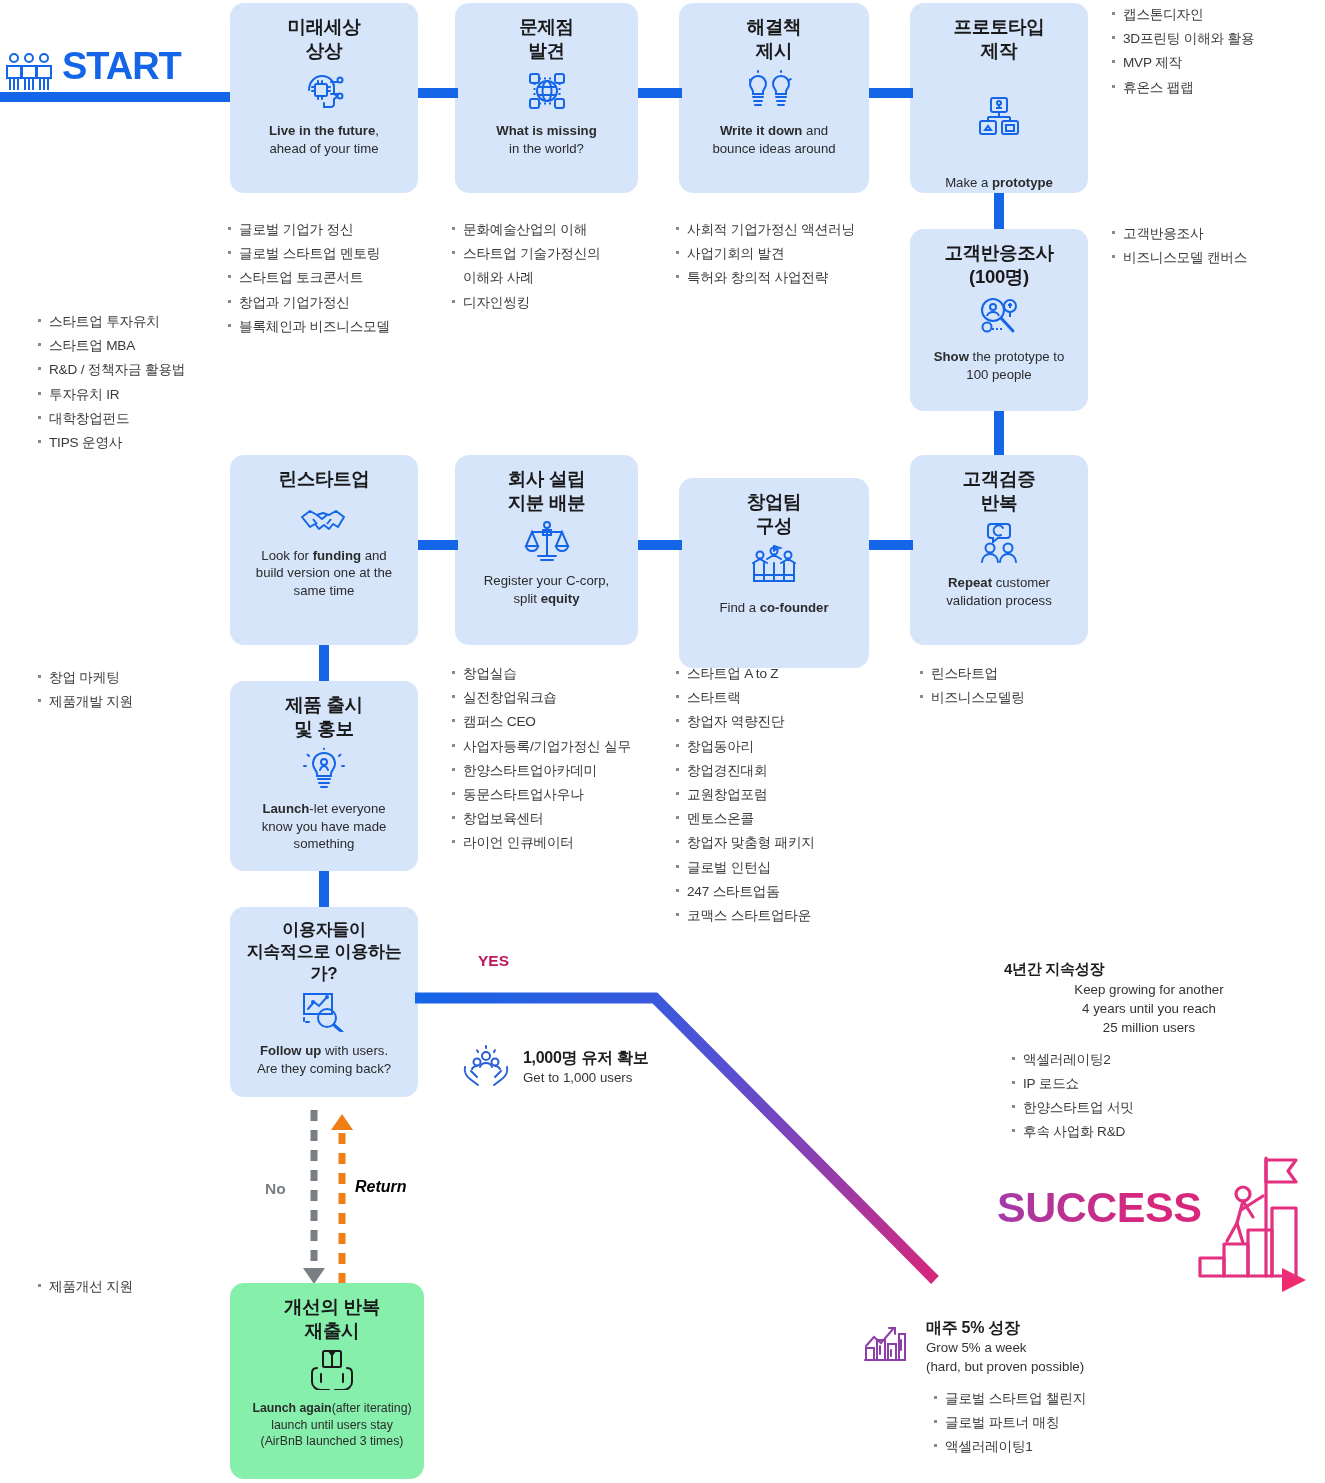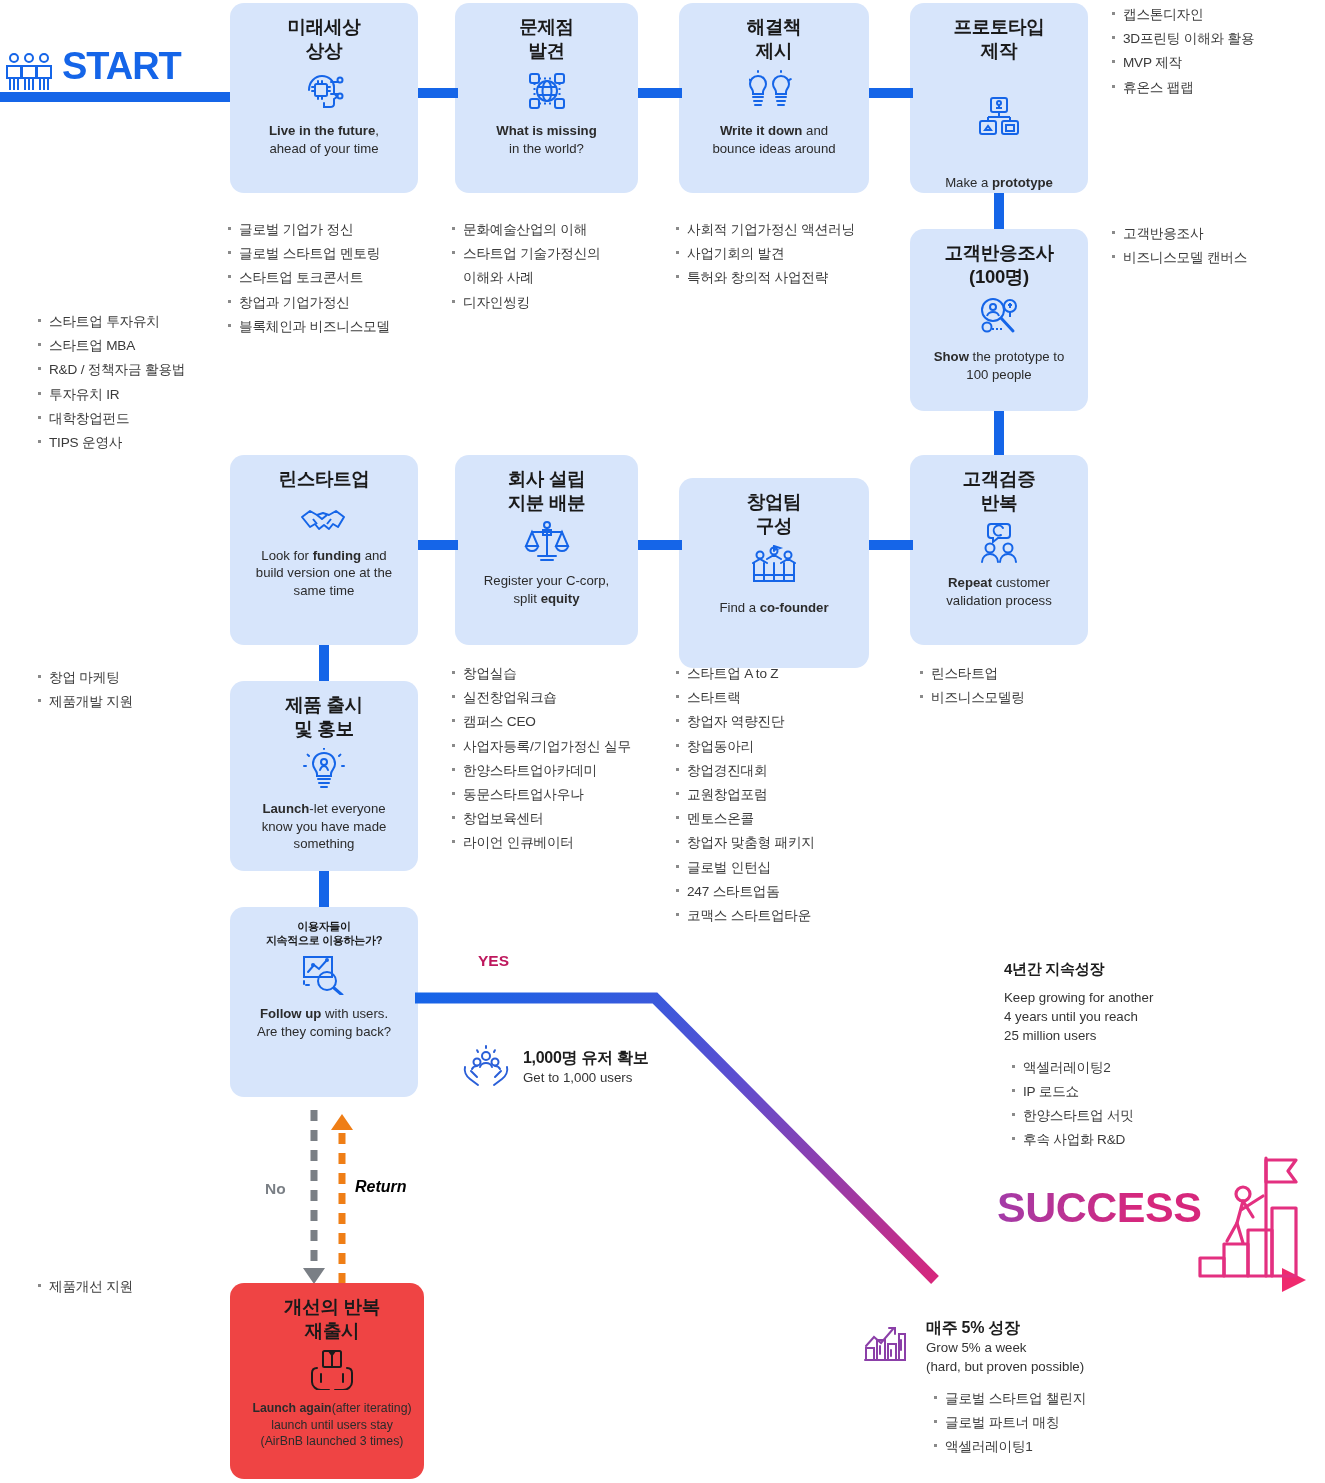--- a/index.html
+++ b/index.html
@@ -10,21 +10,21 @@
   
   .box{
     position:absolute;
     background:#d7e5fb;
     border-radius:14px;
     box-sizing:border-box;
     display:flex;flex-direction:column;align-items:center;
     padding:12px 10px 14px 10px;
     text-align:center;
   }
-  .box.yellow{background:#ef4444;padding-left:20px;}
+  .box.yellow{background:#86efac;padding-left:20px;}
   .box .ko{
     font-size:18.5px;font-weight:700;color:#1a1a1a;line-height:1.28;
     letter-spacing:-0.3px;white-space:pre-line;
   }
   .box .icon{flex:0 0 auto;display:flex;align-items:center;justify-content:center;}
   .box .en{
     font-size:13.2px;color:#2b2b2b;line-height:1.33;white-space:pre-line;
   }
   .box .en b{font-weight:700;}
 
@@ -275,21 +275,21 @@
         </svg>
     </div>
     <div class="en"><b>Launch</b><span>-let everyone
 know you have made
 something</span></div>
   </div>
 
   <div class="conn-v" style="left:319px;top:871px;height:40px;"></div>
 
   <div class="box" id="box-10" style="left:230px;top:907px;width:188px;height:190px;">
-    <div class="ko" style="font-size:11px;">이용자들이
+    <div class="ko" style="font-size:17px;">이용자들이
 지속적으로 이용하는가?</div>
     <div class="icon" style="margin:6px 0 10px;">
       <svg width="46" height="42" viewBox="0 0 46 42">
           <g fill="none" stroke="#1565e8" stroke-width="2" stroke-linecap="round">
         <path d="M3 4h28v20H3z"></path>
             <path d="M7 19l6-7 5 4 8-9"></path>
         <circle cx="12" cy="12" r="2" fill="#1565e8" stroke="none"></circle>
             <circle cx="26" cy="7" r="2" fill="#1565e8" stroke="none"></circle>
         <path d="M3 28v4h5" stroke-dasharray="3 3"></path>
         <circle cx="26" cy="28" r="9"></circle>
@@ -446,21 +446,21 @@
       </div>
       <div>
         <div class="ttl" style="font-size:16px;">1,000명 유저 확보</div>
         <div class="sub">Get to 1,000 users</div>
       </div>
     </div>
   </div>
 
   <div class="callout" style="left:1004px;top:960px;width:290px;">
     <div class="ttl">4년간 지속성장</div>
-    <div class="sub" style="margin-top:10px;">Keep growing for another
+    <div class="sub" style="margin-top:2px;text-align:center;">Keep growing for another
 4 years until you reach
 25 million users</div>
     <div class="bullets" style="position:relative;left:8px;top:10px;width:260px;">
       <div class="bi">액셀러레이팅2</div>
       <div class="bi">IP 로드쇼</div>
       <div class="bi">한양스타트업 서밋</div>
       <div class="bi">후속 사업화 R&amp;D</div>
     </div>
   </div>
 

